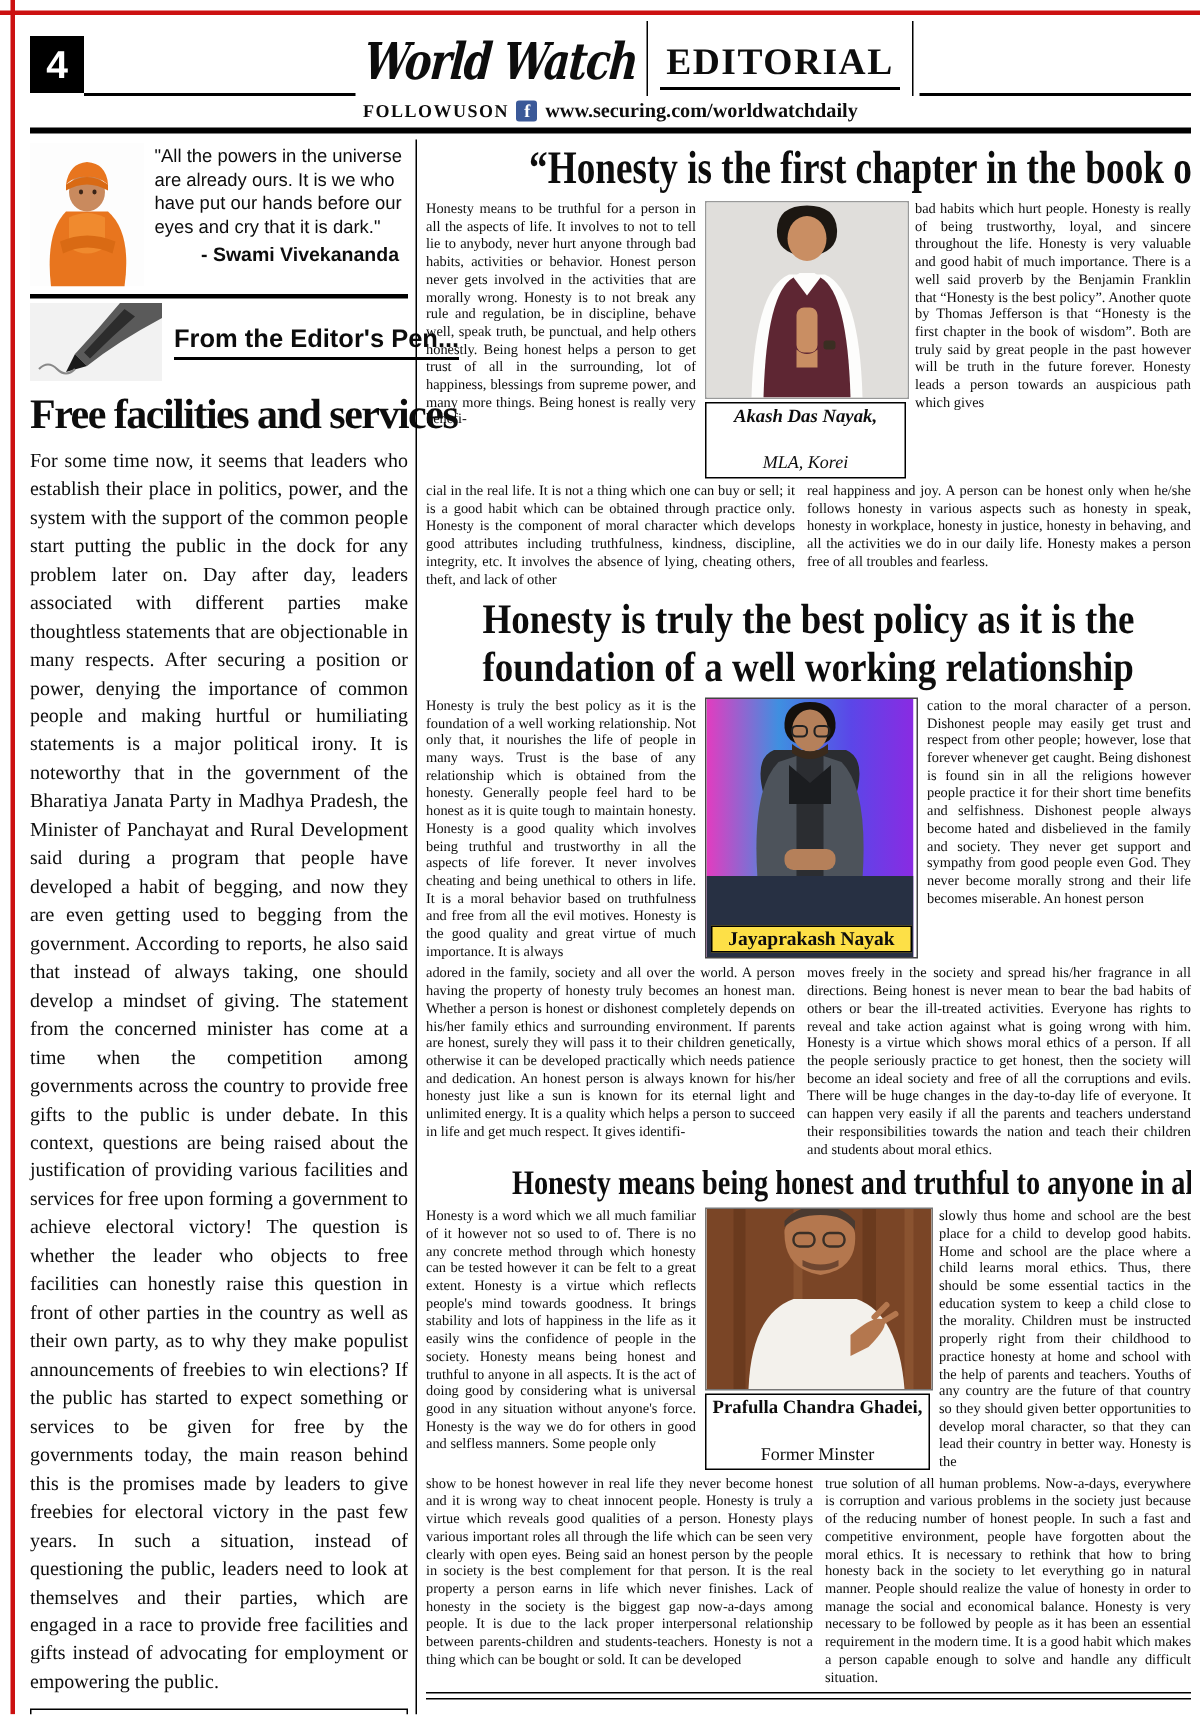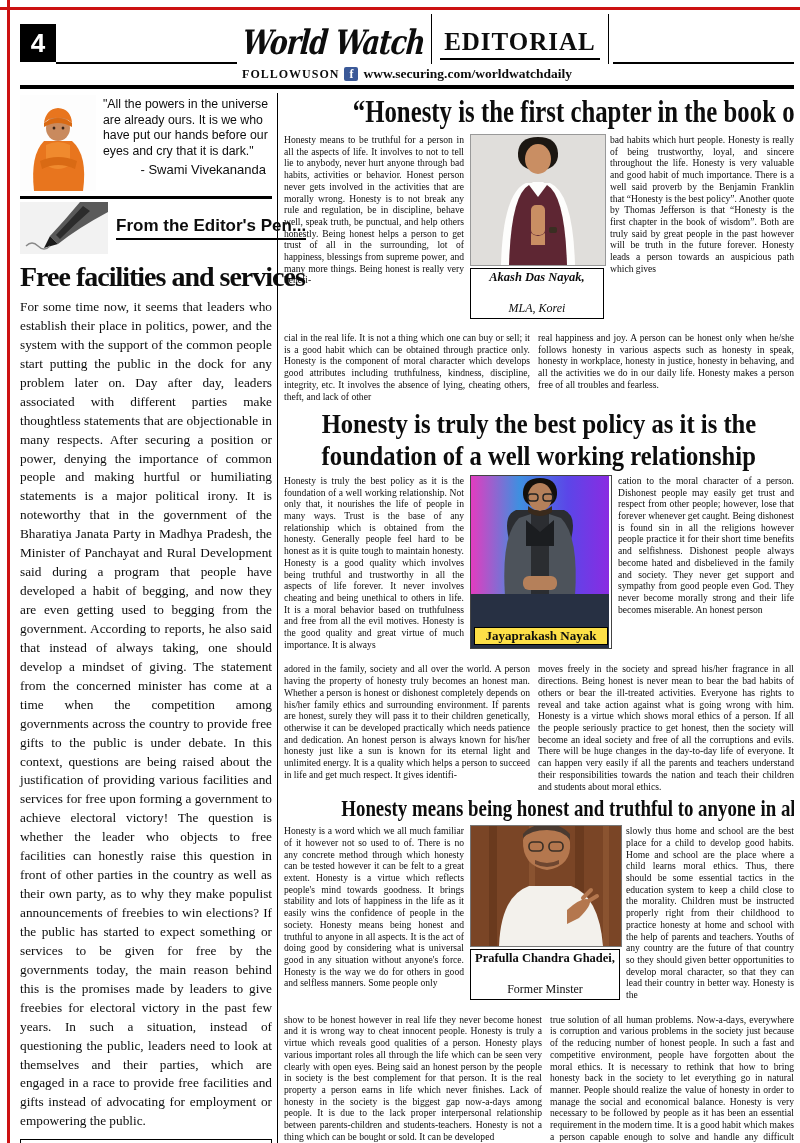--- a/index.html
+++ b/index.html
@@ -37,42 +37,42 @@
   .content{display:flex;margin:4px 6px 0 20px;align-items:stretch;}
   .left-col{width:252px;flex:none;}
   .col-div{width:1px;background:#000;margin:0 3px 0 5px;}
   .right-col{flex:1;min-width:0;padding-left:3px;}
 
   
   .viv{display:flex;gap:7px;padding:2px 0 5px;}
   .viv-img{width:76px;height:96px;flex:none;}
   .viv-quote{font-family:"Liberation Sans",sans-serif;font-size:12.3px;line-height:1.27;
              padding-top:2px;}
-  .viv-author{font-family:"Liberation Sans",sans-serif;font-weight:normal;font-size:13px;
+  .viv-author{font-family:"Liberation Sans",sans-serif;font-weight:bold;font-size:13px;
               text-align:right;padding:3px 6px 0 0;}
   .lc-rule{height:3px;background:#000;}
   .pen-row{display:flex;align-items:center;gap:8px;padding:3px 0;}
   .pen-img{width:88px;height:52px;flex:none;}
   .pen-label{font-family:"Liberation Sans",sans-serif;font-weight:bold;font-size:17px;
              border-bottom:2.5px solid #000;padding-bottom:2px;white-space:nowrap;}
   .lc-head{font-size:28px;font-weight:bold;letter-spacing:-1px;margin:4px 0 5px;white-space:nowrap;}
   .lc-body{font-size:13.3px;line-height:1.425;text-align:justify;}
   .thought{border:1.5px solid #000;margin-top:8px;padding:2px 7px 6px;}
   .dbl-rule{border-top:1.5px solid #000;border-bottom:1.5px solid #000;height:3px;margin-top:7px;}
 
   
   .headline-wrap{text-align:center;overflow:hidden;}
   .h-a1{font-size:31px;font-weight:bold;white-space:nowrap;display:inline-block;
         transform:scaleX(0.80);transform-origin:center;margin:1px 0 4px;}
   .h-a2{font-size:28px;font-weight:bold;white-space:nowrap;display:inline-block;
         transform:scaleX(0.88);transform-origin:center;line-height:1.12;}
   .h-a3{font-size:23px;font-weight:bold;white-space:nowrap;display:inline-block;
         transform:scaleX(0.82);transform-origin:center;margin:4px 0 3px;}
   .art-top{display:flex;gap:6px;align-items:flex-start;justify-content:flex-end;}
-  .art-bot{display:flex;gap:8px;margin-top:13px;}
+  .art-bot{display:flex;gap:8px;margin-top:3px;}
   .art p{margin:0;font-size:9.6px;line-height:11.7px;text-align:justify;}
   .cA1{width:180px;flex:none;} .cC1{flex:1;min-width:0;}
   .cB{flex:0 0 246px;} .cD{flex:1;min-width:0;}
 
   figure{margin:0;}
   .fig1{width:134px;flex:none;font-style:italic;}
   .fig1 .ph{border:1px solid #999;display:block;}
   .cap-box{border:1px solid #000;margin-top:2px;text-align:center;padding:1px 0 2px;}
   .cap-b{font-weight:bold;font-size:12.5px;line-height:1.2;}
   .cap-r{font-size:12px;line-height:1.25;margin-top:16px;}

